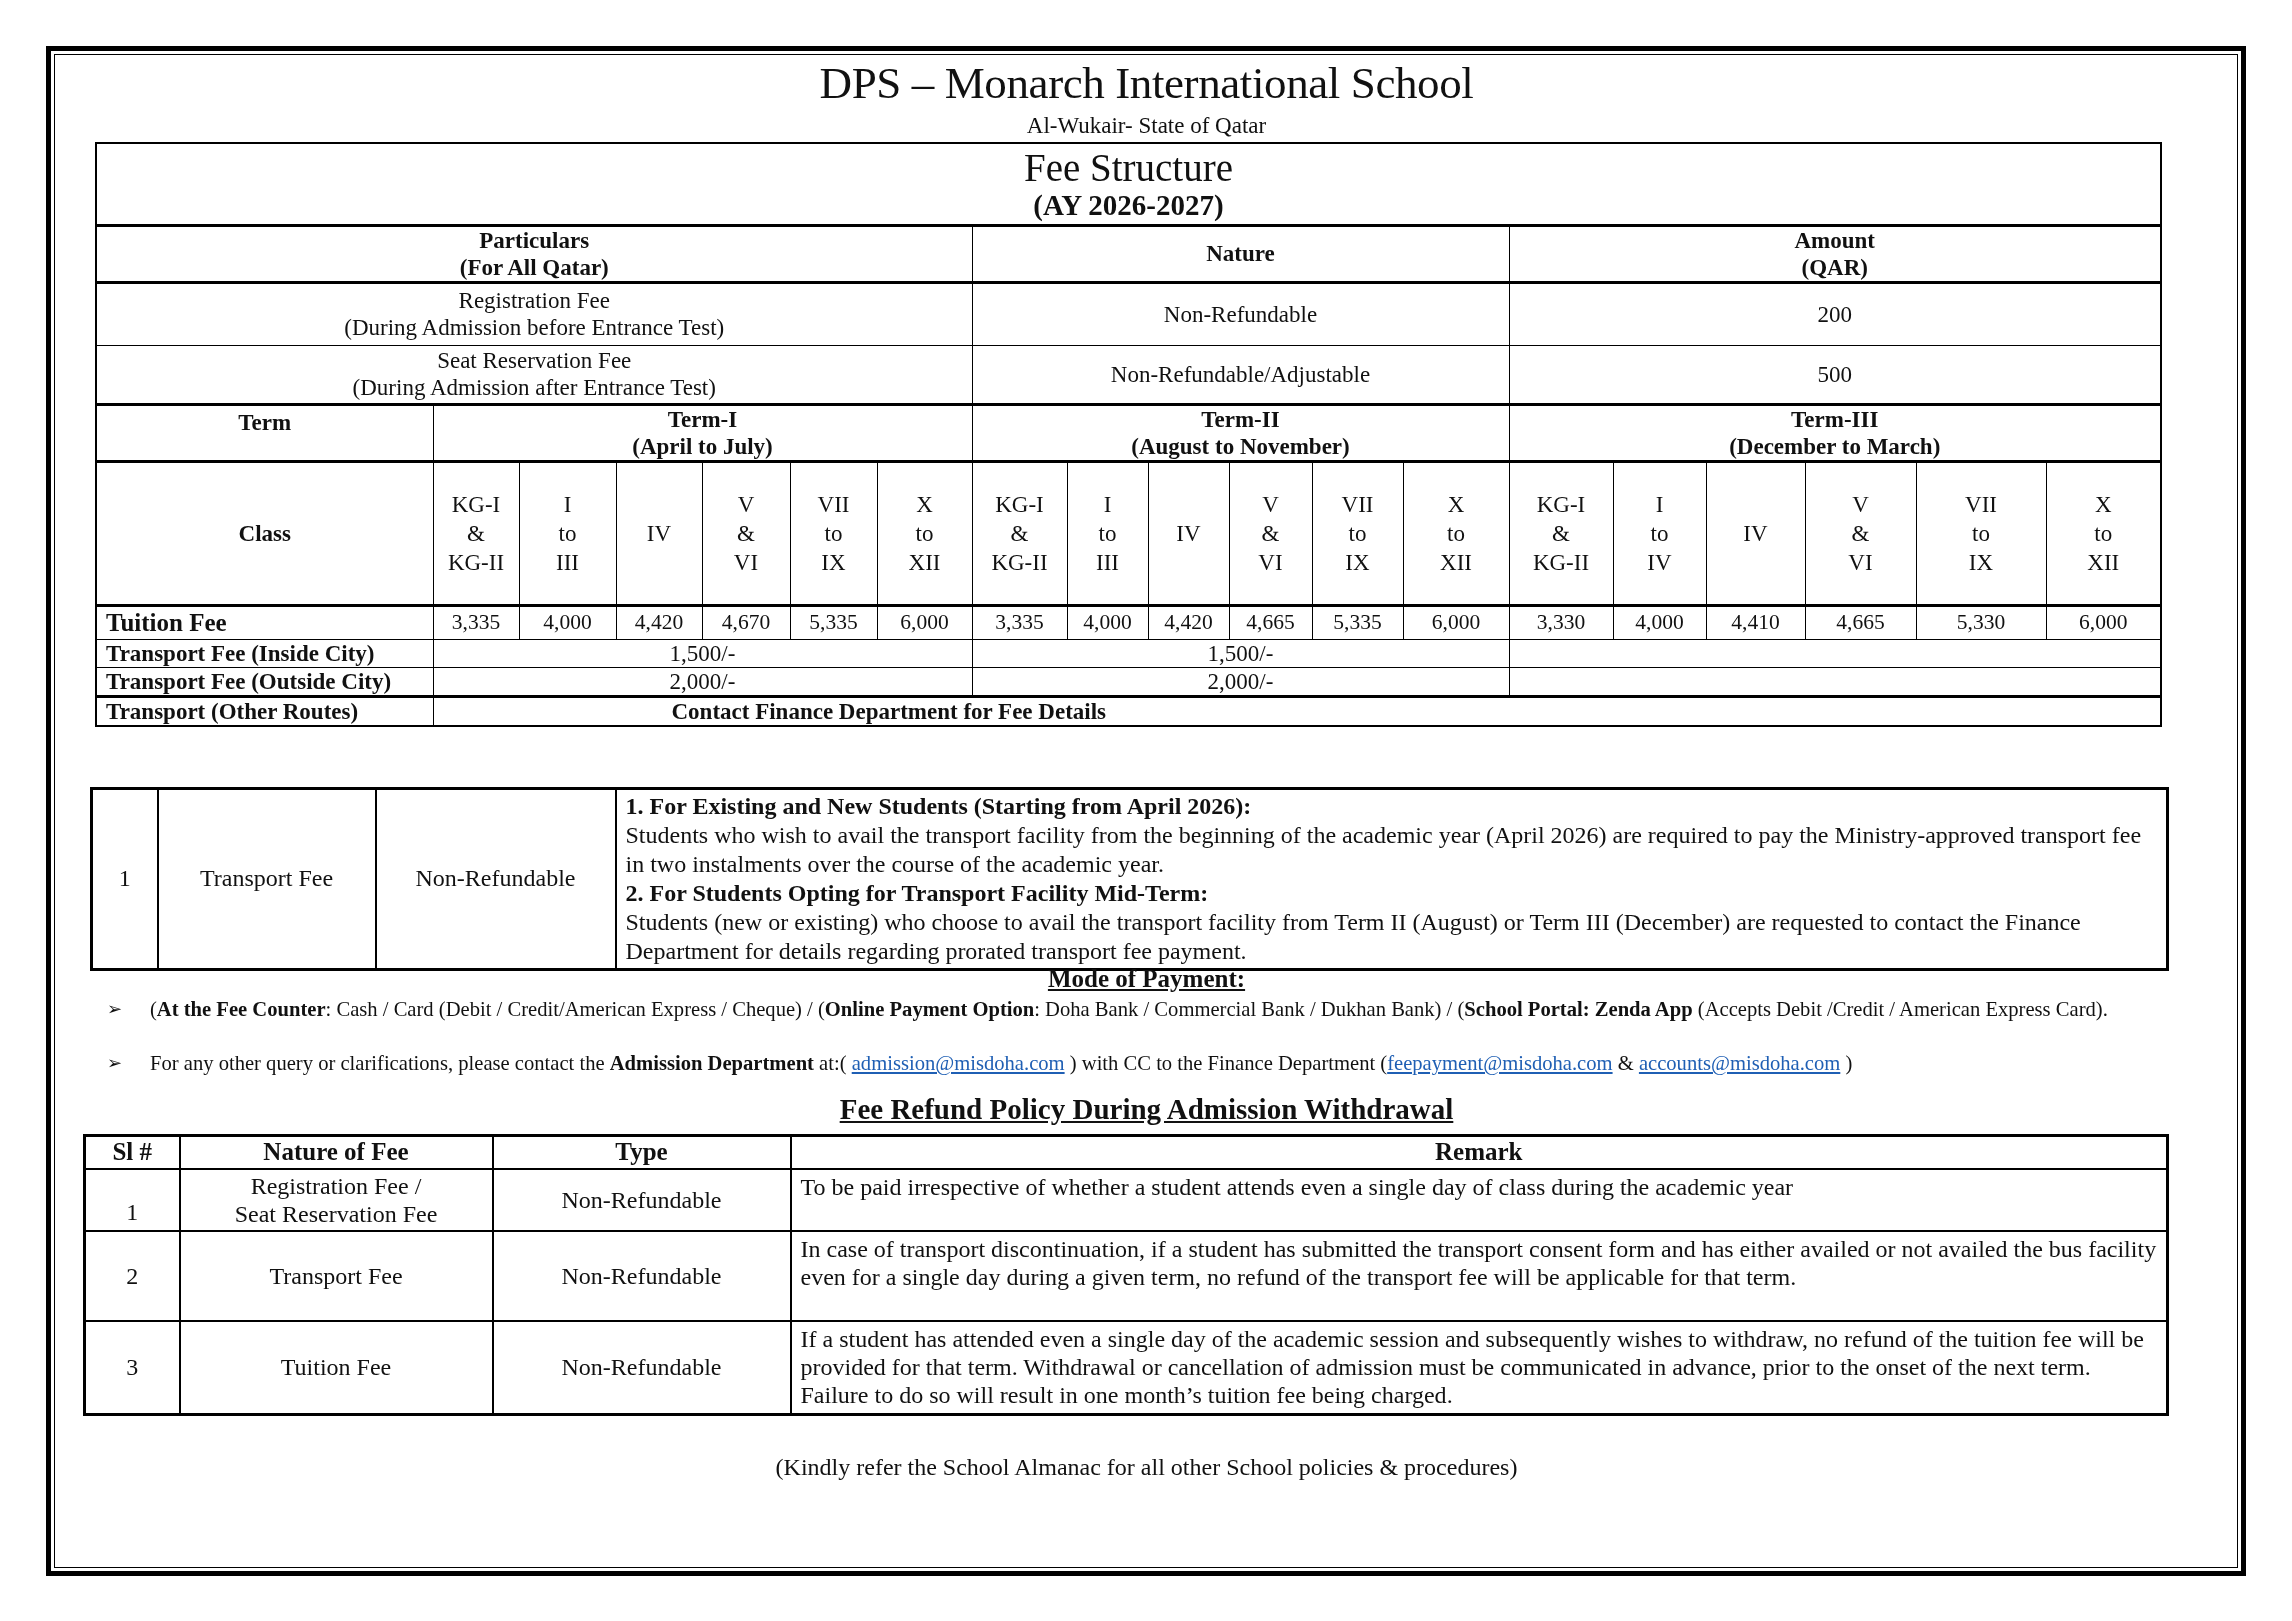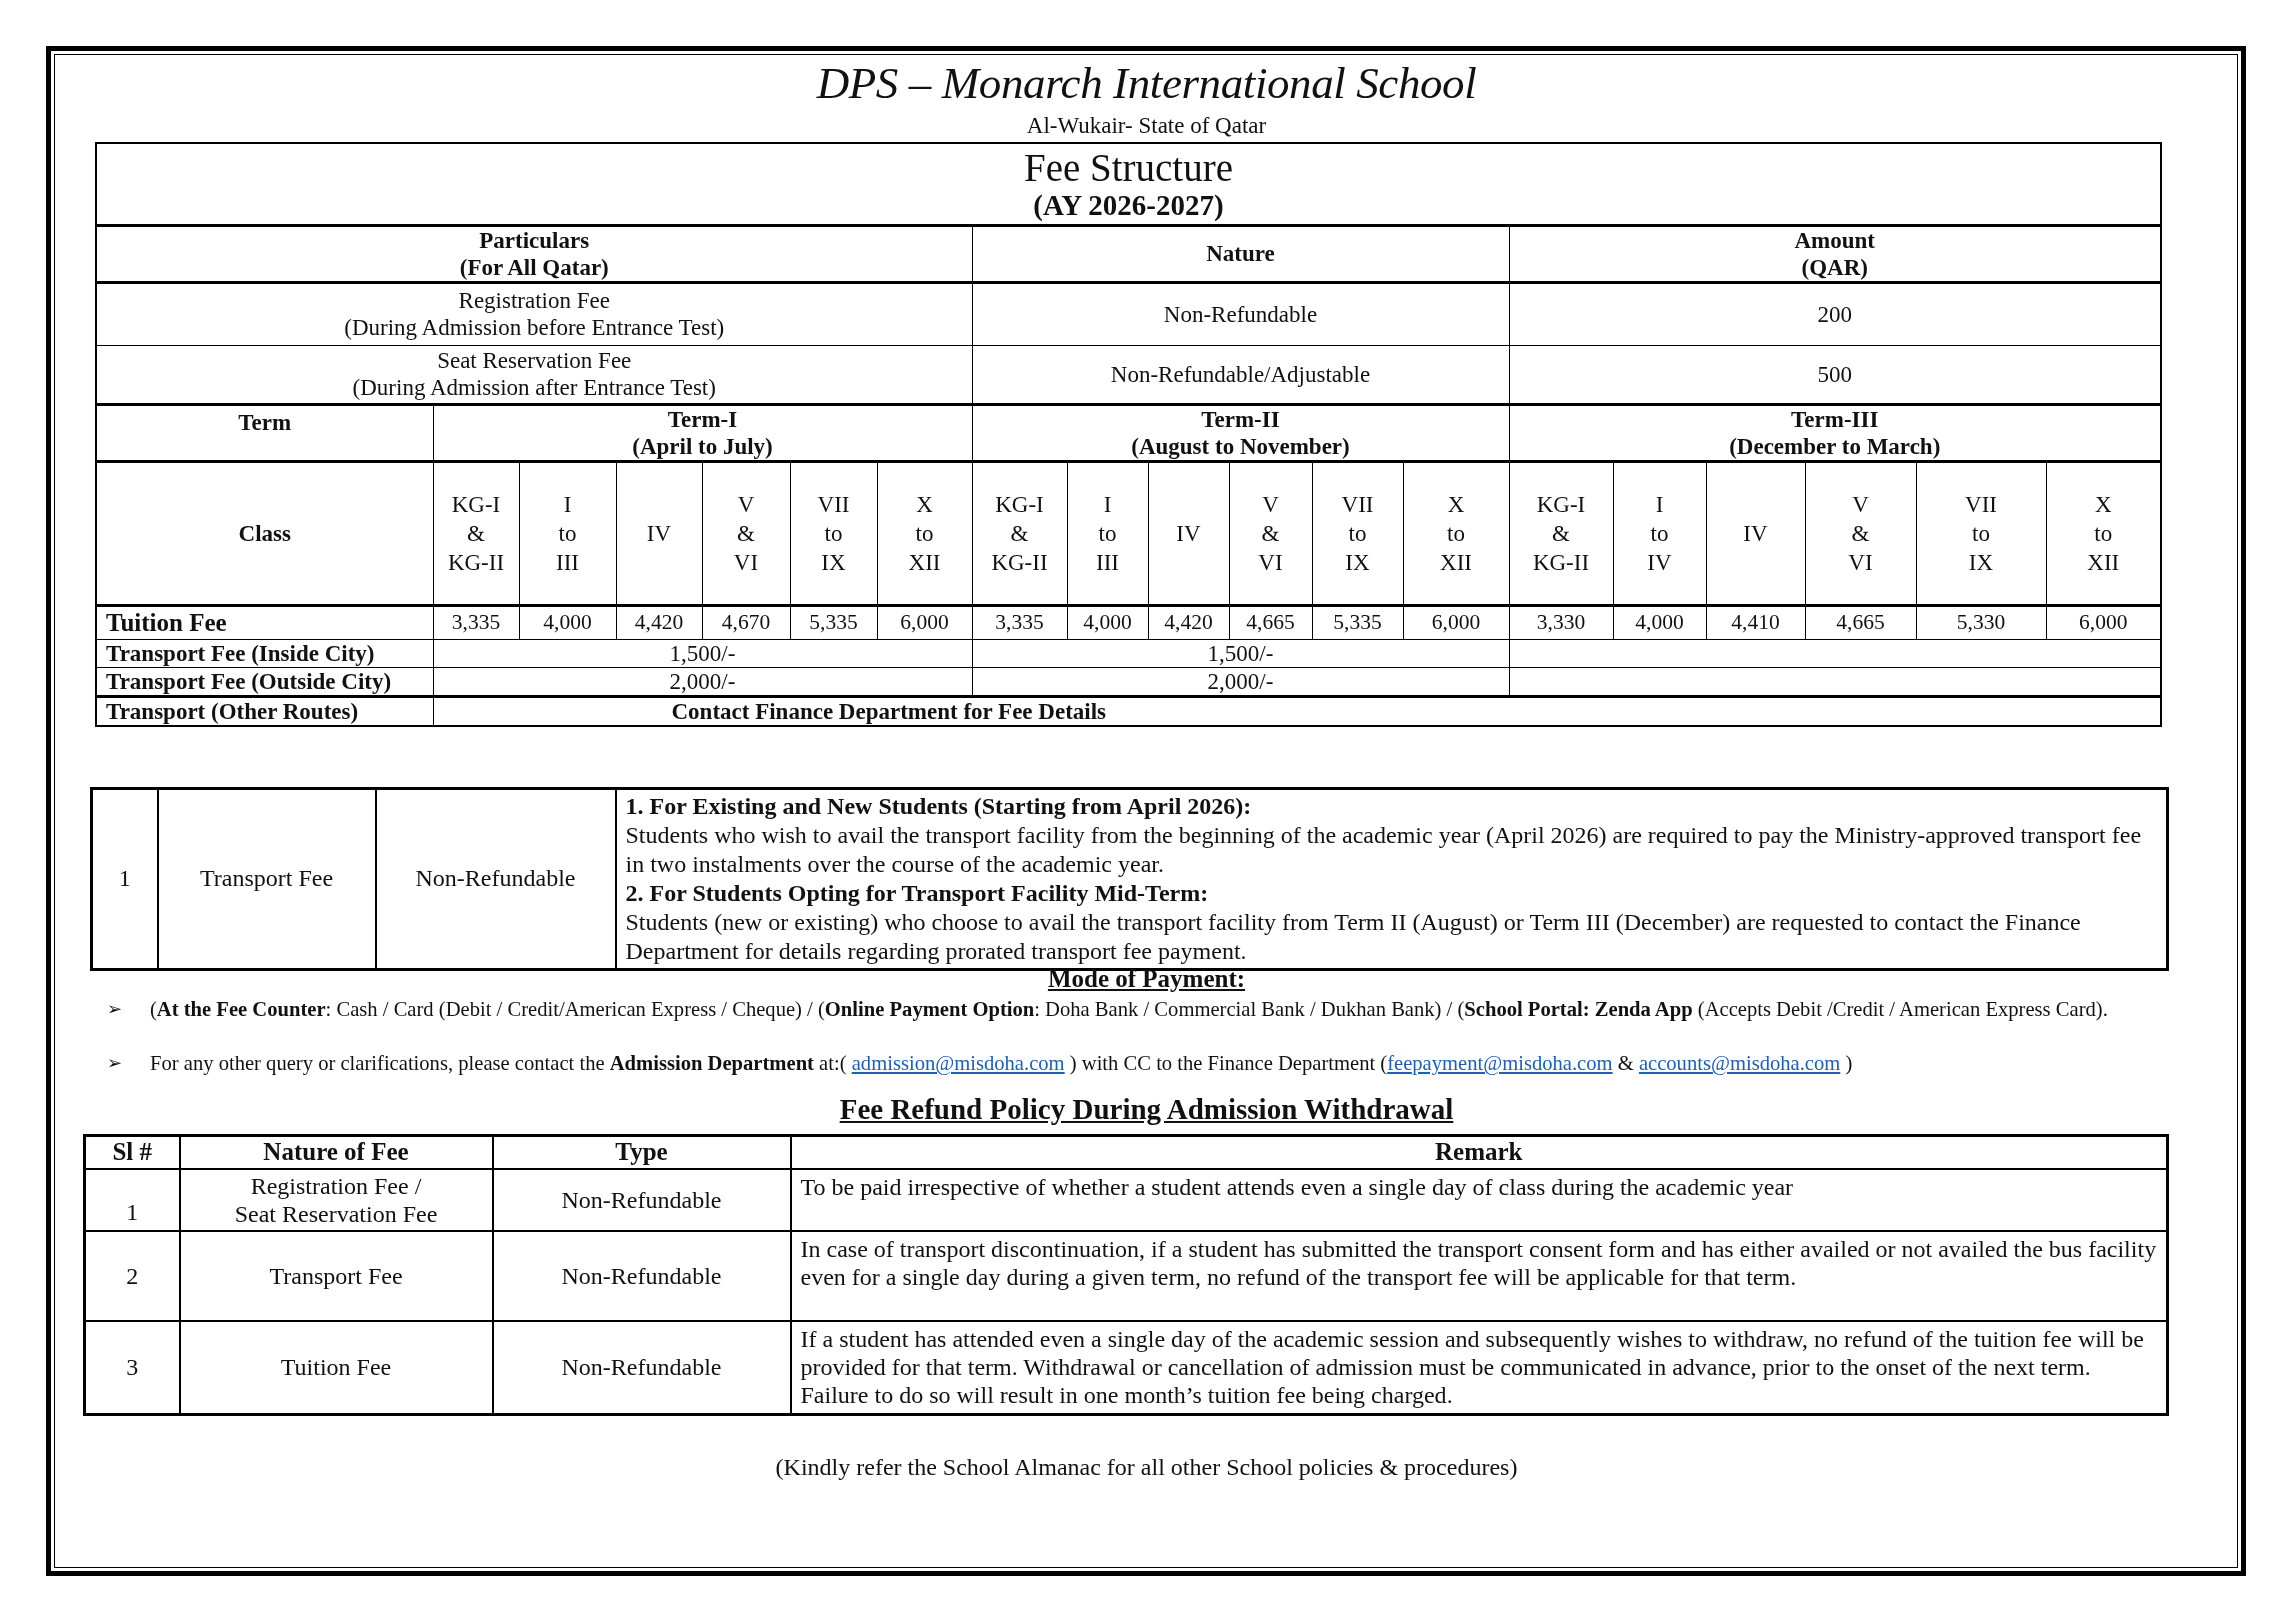--- a/index.html
+++ b/index.html
@@ -4,21 +4,21 @@
 <style>
   * { box-sizing: border-box; margin: 0; padding: 0; }
   html, body { width: 2293px; height: 1622px; background: #ffffff; overflow: hidden; }
   body { position: relative; font-family: "Liberation Serif", "DejaVu Serif", serif; color: #111; }
 
   .frame-outer { position: absolute; left: 46px; top: 46px; width: 2200px; height: 1530px; border: 5.4px solid #000; }
   .frame-inner { position: absolute; left: 54px; top: 54px; width: 2184px; height: 1514px; border: 1.8px solid #000; }
 
   .abs { position: absolute; }
 
-  .school-name { left: 0; width: 2293px; top: 57px; font-size: 45px; text-align: center; letter-spacing: -0.4px; font-style: italic; }
+  .school-name { left: 0; width: 2293px; top: 57px; font-size: 45px; text-align: center; letter-spacing: -0.4px; }
   .school-loc { left: 0; width: 2293px; top: 113px; font-size: 23px; text-align: center; }
 
   table { border-collapse: collapse; table-layout: fixed; }
   td, th { border: 1.8px solid #000; text-align: center; vertical-align: middle; font-weight: normal; }
 
   #fee-table { position: absolute; left: 95px; top: 142px; width: 2063px; border: 2.7px solid #000; }
   #fee-table td { font-size: 23px; line-height: 27px; padding: 0 3.6px; }
   #fee-table .bold { font-weight: bold; }
   #fee-table .title-cell { height: 82px; }
   #fee-table .title-main { font-size: 39px; line-height: 43px; }

